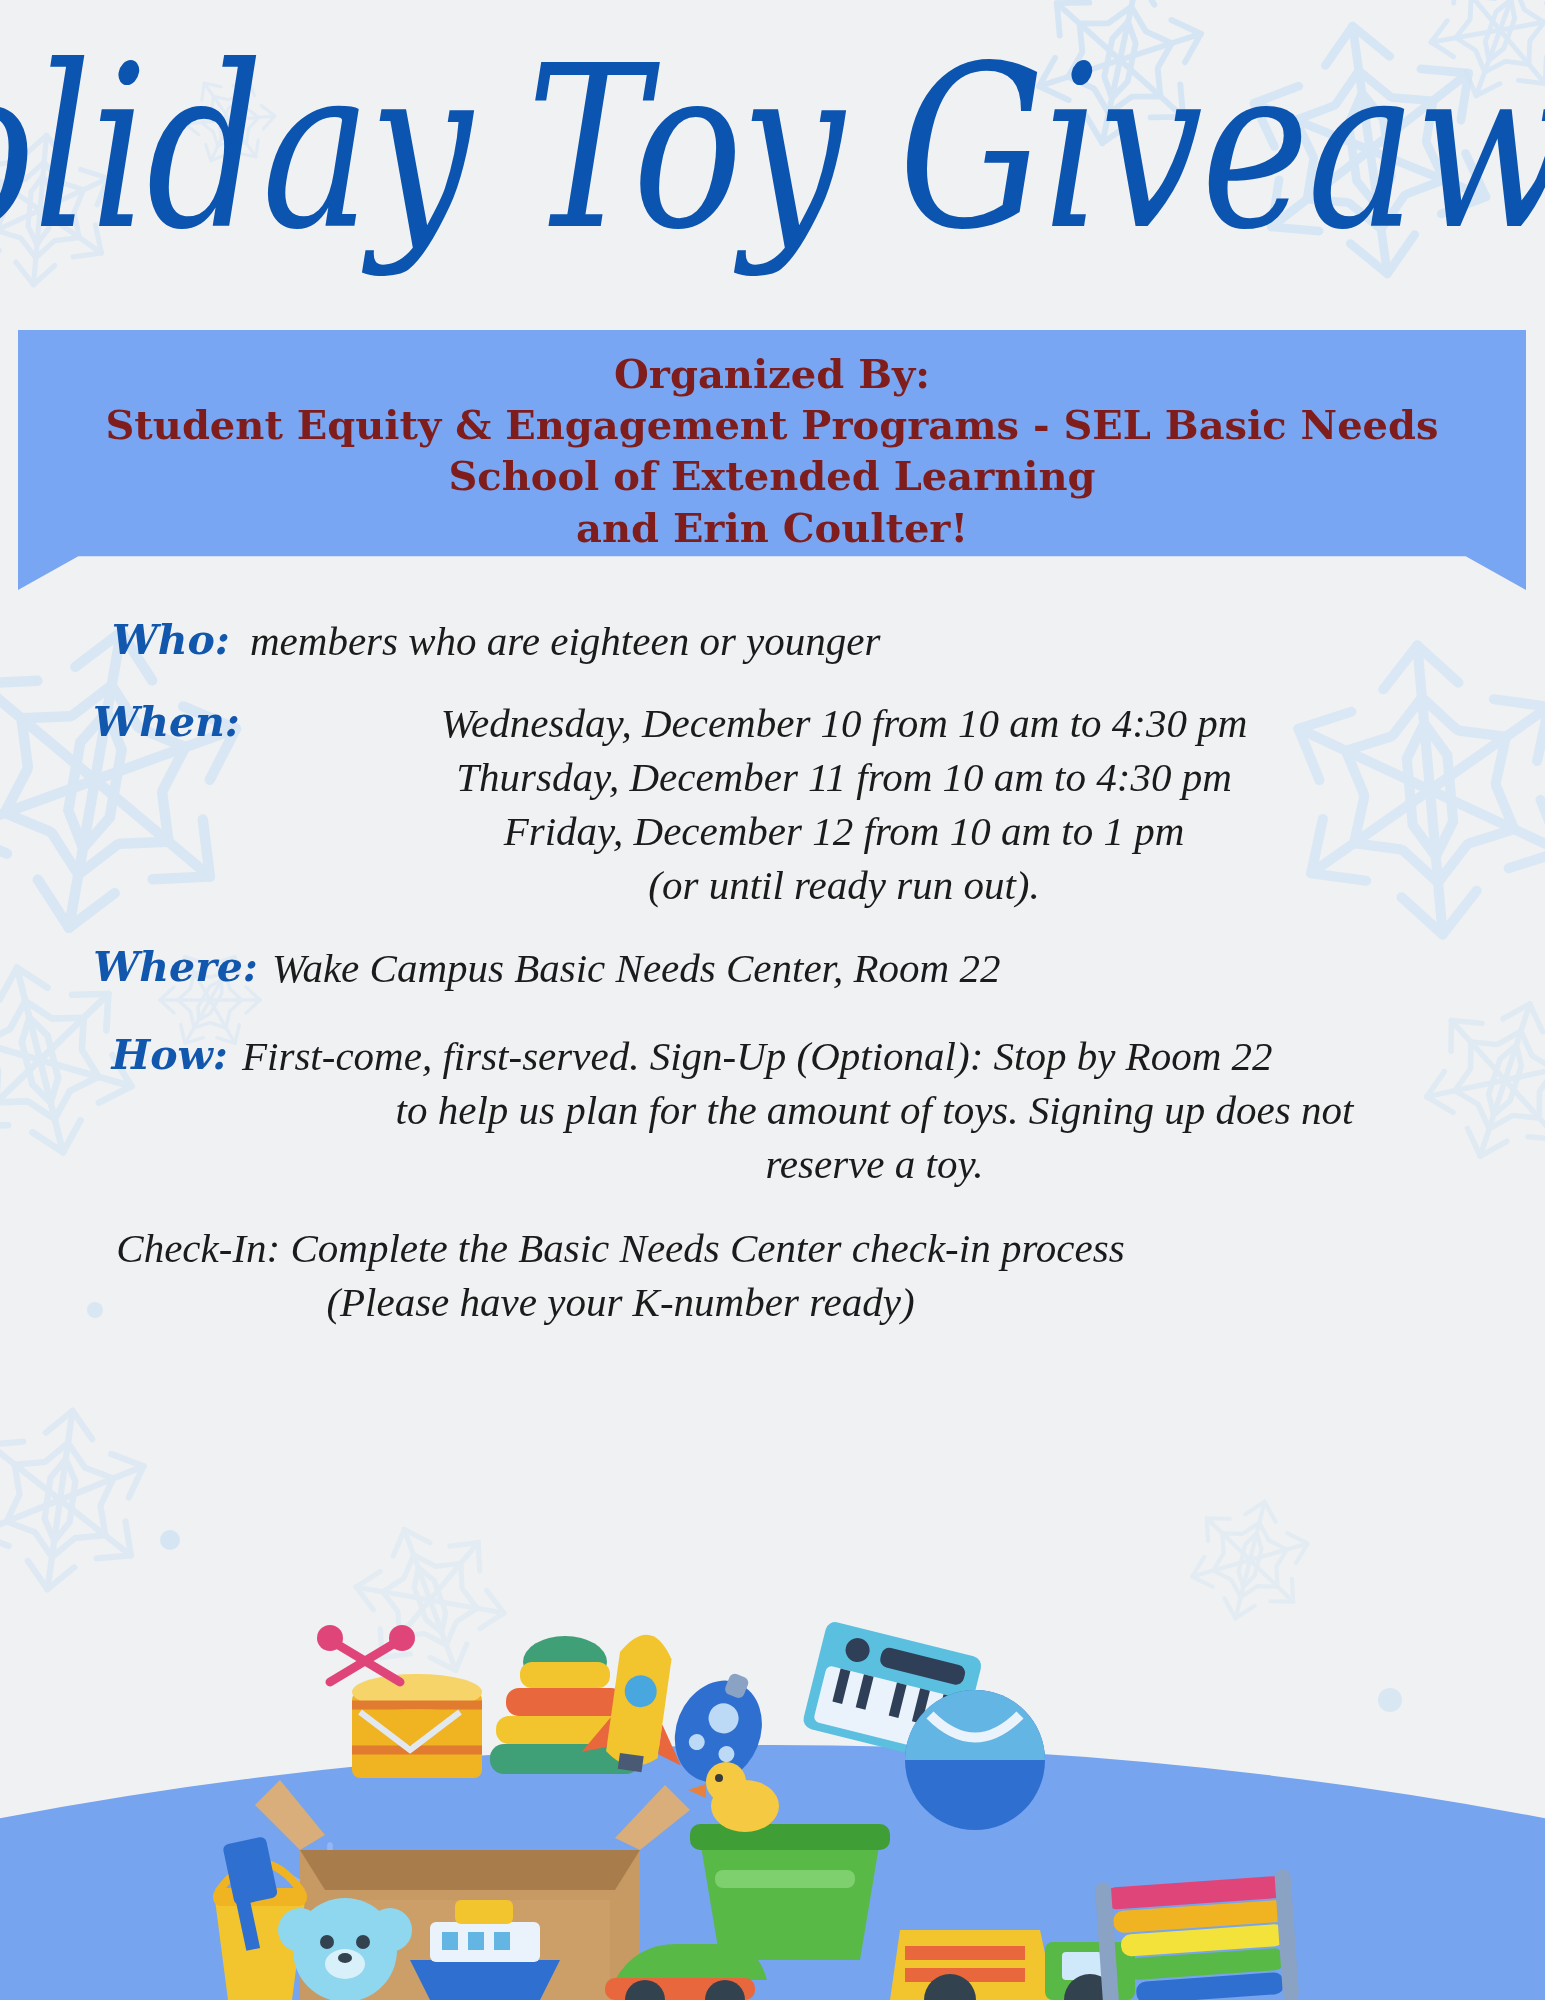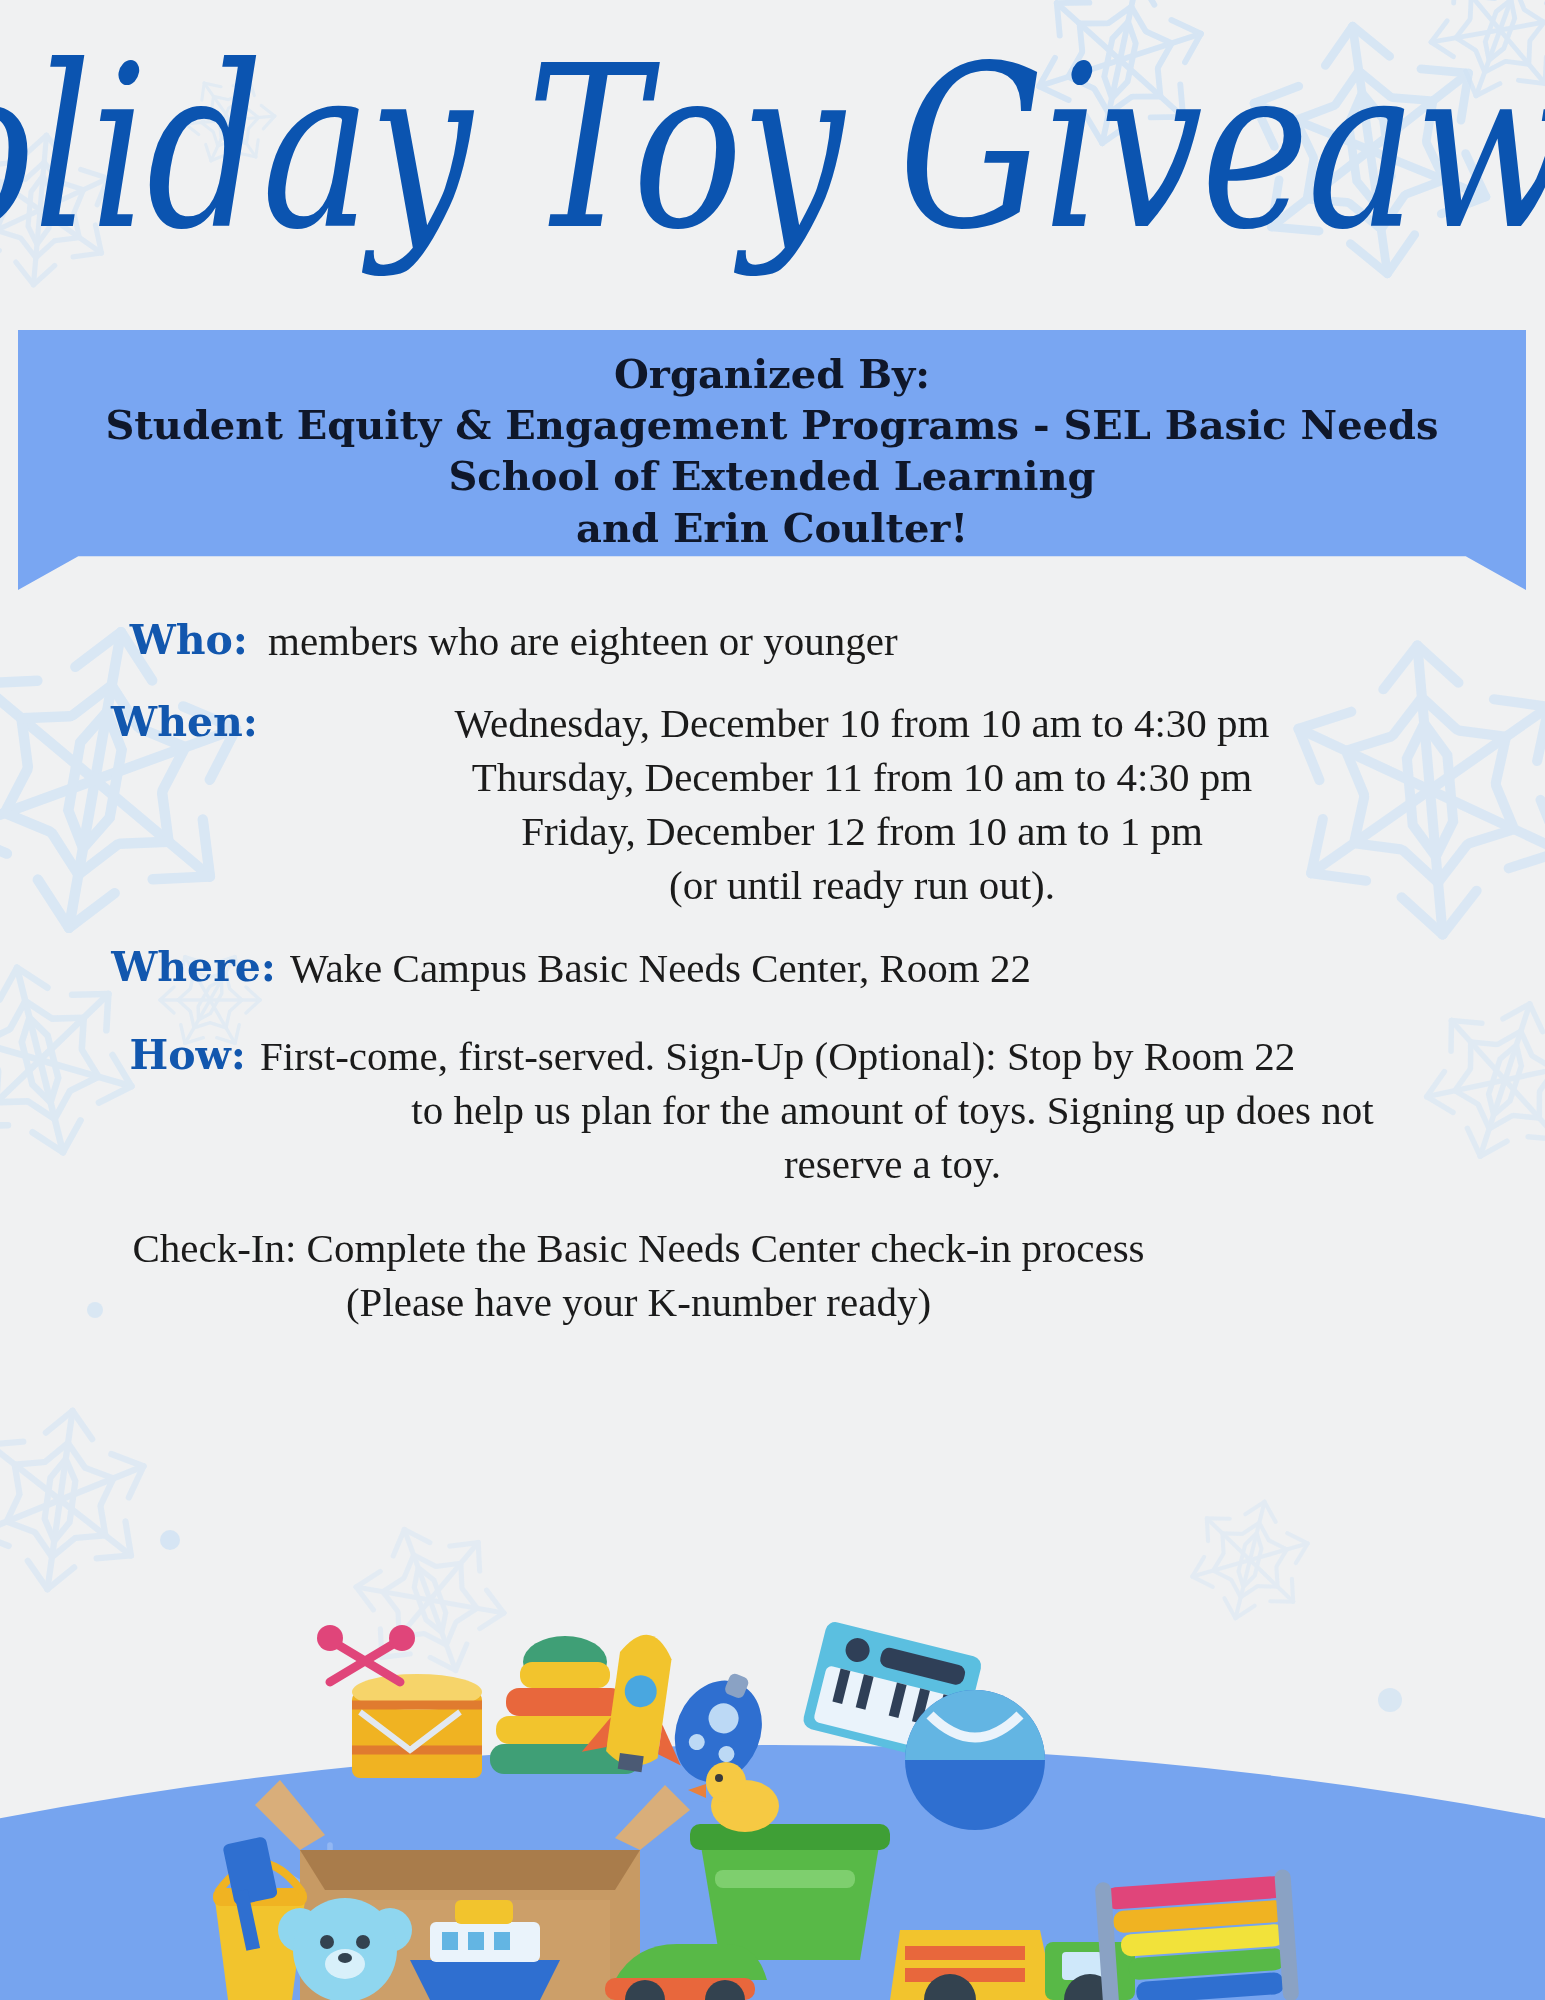--- a/index.html
+++ b/index.html
@@ -60,37 +60,38 @@
       0% 0%, 100% 0%, 100% 100%, 96% 87%, 4% 87%, 0% 100%
     );
     display: flex;
     flex-direction: column;
     align-items: center;
     justify-content: flex-start;
     padding-top: 18px;
     box-sizing: border-box;
   }
   .banner-line {
-    color: #0f172a;
+    color: #7f1d1d;
     font-family: "DejaVu Serif", serif;
     font-weight: bold;
     font-size: 40px;
     line-height: 1.28;
     white-space: nowrap;
   }
   .banner-line.lead { font-size: 40px; }
   .banner-line.wide { font-size: 40px; }
 
   
   .content {
     position: absolute;
     top: 610px;
-    left: 18px;
+    left: 0;
     width: 1241px;
     z-index: 4;
+    font-style: italic;
   }
 
   .row {
     display: flex;
     align-items: flex-start;
     justify-content: flex-start;
     margin-bottom: 28px;
   }
   .label {
     color: #1257ae;

